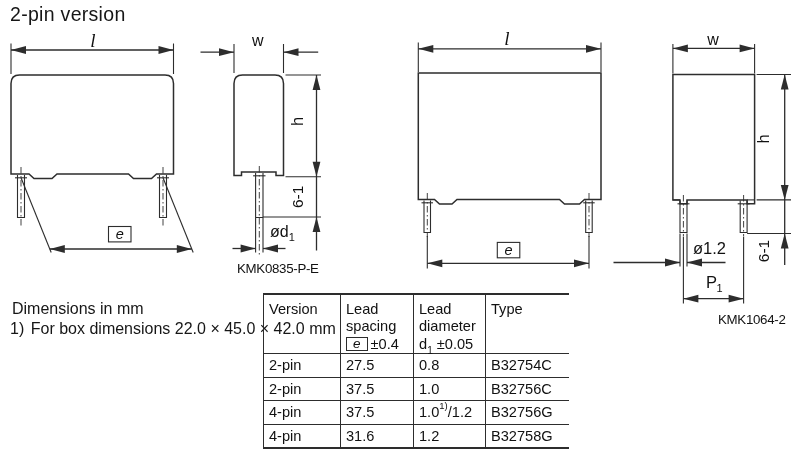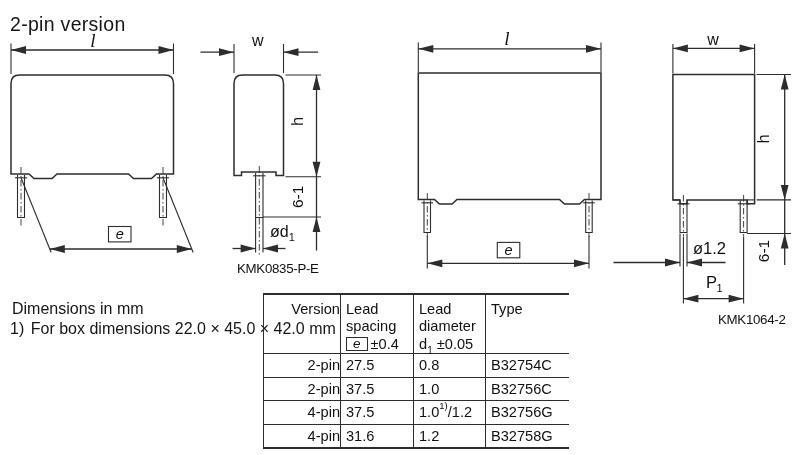--- a/index.html
+++ b/index.html
@@ -8,33 +8,33 @@
   .title{position:absolute;font-size:19.5px;font-weight:400;letter-spacing:0.3px;color:#161616;}
   .note{position:absolute;font-size:16px;color:#161616;}
   .footnote{position:absolute;font-size:16px;color:#161616;}
   .footnote .fmark{margin-right:6.5px;}
   table.dim{position:absolute;left:263px;top:293px;border-collapse:collapse;table-layout:fixed;
             font-size:14.6px;color:#111;}
   table.dim td{border-left:1px solid #2d2d2d;border-top:1.4px solid #2d2d2d;
                padding:0 0 0 5px;vertical-align:middle;}
   table.dim tr.hdr td{border-top:2px solid #2d2d2d;vertical-align:top;padding-top:5.5px;line-height:17.5px;}
   table.dim tr.last td{border-bottom:2px solid #2d2d2d;}
-  table.dim td.c1{width:71px;text-align:right;} table.dim td.c2{width:67px;} table.dim td.c3{width:66px;} table.dim td.c4{width:78px;border-right:none;}
+  table.dim td.c1{width:71px;} table.dim td.c2{width:67px;} table.dim td.c3{width:66px;} table.dim td.c4{width:78px;border-right:none;}
   table.dim tr.row td{height:22.6px;}
   .ebox{display:inline-block;border:1px solid #2d2d2d;font-style:italic;line-height:11px;
         padding:0 6px 1px 6px;margin-right:3px;position:relative;top:-1px;font-size:13.5px;}
   sub.s1{font-size:10px;position:relative;top:2px;line-height:0;}
   sup.s1{font-size:9.5px;position:relative;top:-3px;line-height:0;}
 </style>
 </head>
 <body>
 
 <div id="stage">
 
-  <div class="title" style="left:10px;top:13px;">2-pin version</div>
+  <div class="title" style="left:10px;top:3px;">2-pin version</div>
 
   <svg width="800" height="455" viewBox="0 0 800 455" style="position:absolute;left:0;top:0">
       <g>
 <path d="M 11 83.5 Q 11 75 19.5 75 L 165 75 Q 173.5 75 173.5 83.5 L 173.5 174 L 156.5 174 L 151.5 178.6 L 133.5 178.6 L 128.5 174 L 57 174 L 52 178.6 L 34 178.6 L 29 174 L 11 174 Z" fill="none" stroke="#2d2d2d" stroke-width="1.5"></path>
 <path d="M 17.5 175 L 17.5 217.5 L 24.5 217.5 L 24.5 175" fill="none" stroke="#2d2d2d" stroke-width="1.1"></path>
 <line x1="15.0" y1="177.8" x2="27.0" y2="177.8" stroke="#2d2d2d" stroke-width="1.1"></line>
 <line x1="21" y1="167" x2="21" y2="225.5" stroke="#2d2d2d" stroke-width="0.9" stroke-dasharray="6.5 2.5 1.5 2.5"></line>
 <path d="M 159.5 175 L 159.5 217.5 L 166.5 217.5 L 166.5 175" fill="none" stroke="#2d2d2d" stroke-width="1.1"></path>
 <line x1="157.0" y1="177.8" x2="169.0" y2="177.8" stroke="#2d2d2d" stroke-width="1.1"></line>
 <line x1="163" y1="167" x2="163" y2="225.5" stroke="#2d2d2d" stroke-width="0.9" stroke-dasharray="6.5 2.5 1.5 2.5"></line>

